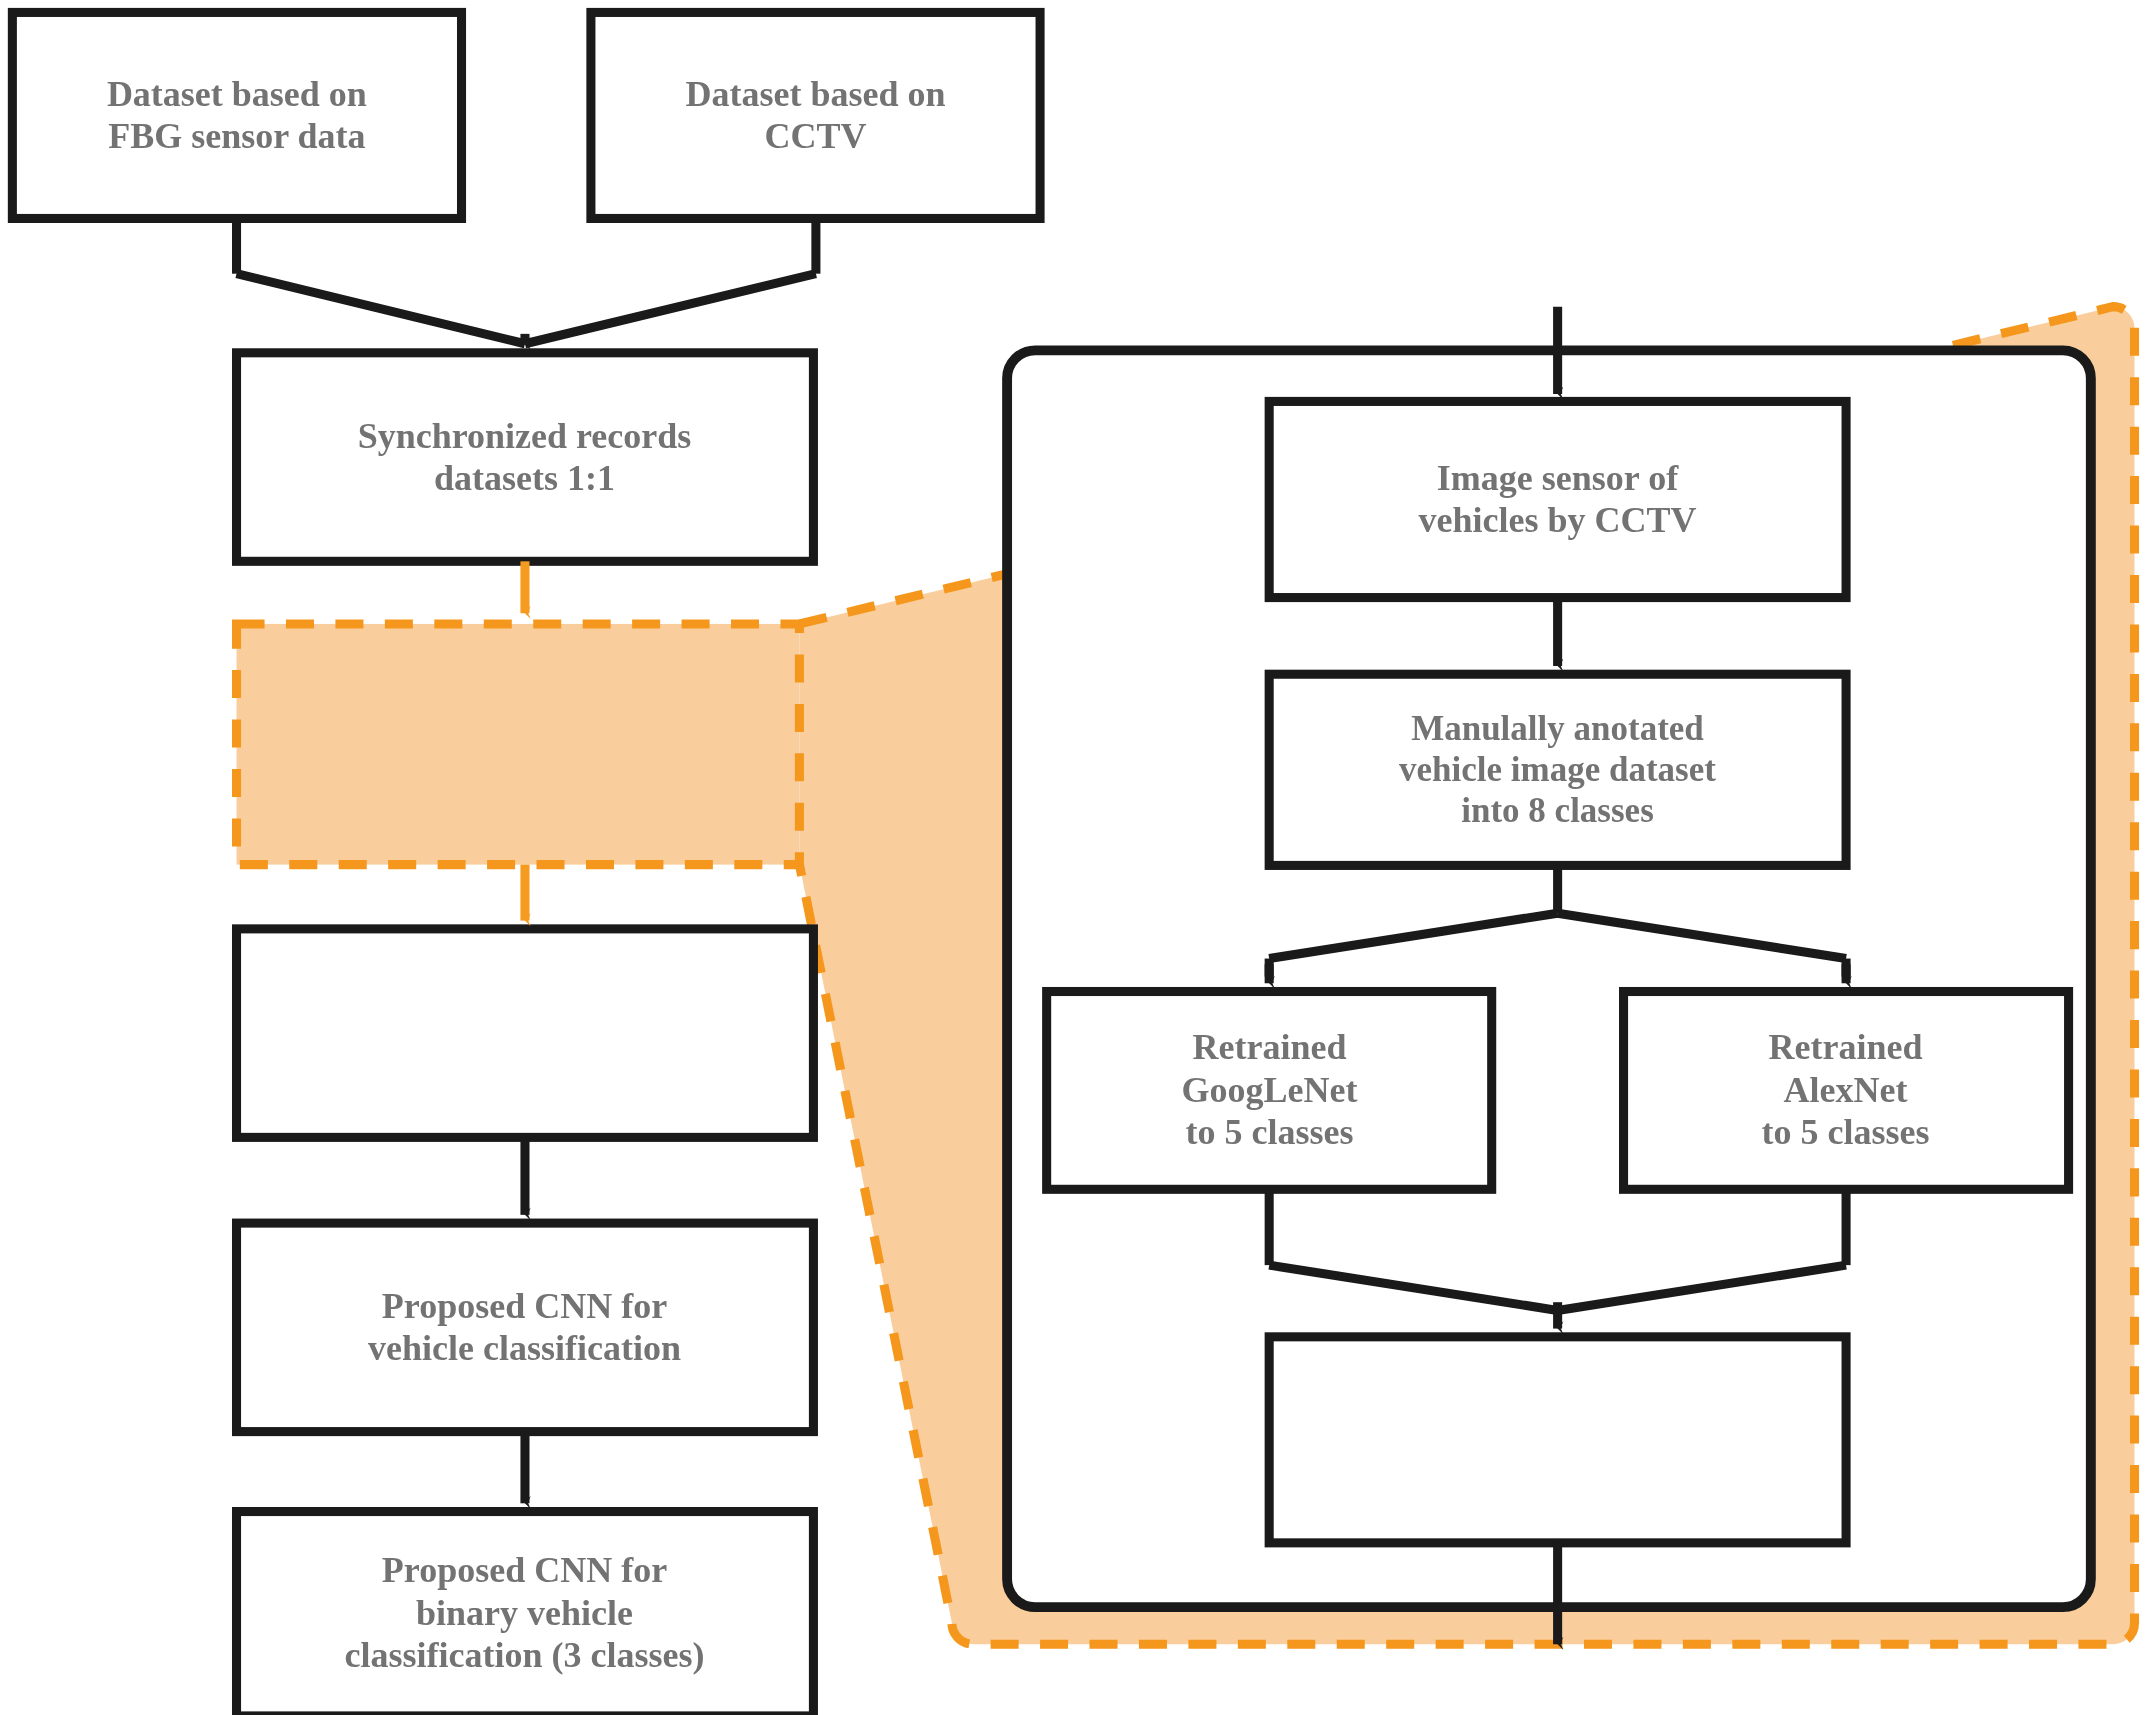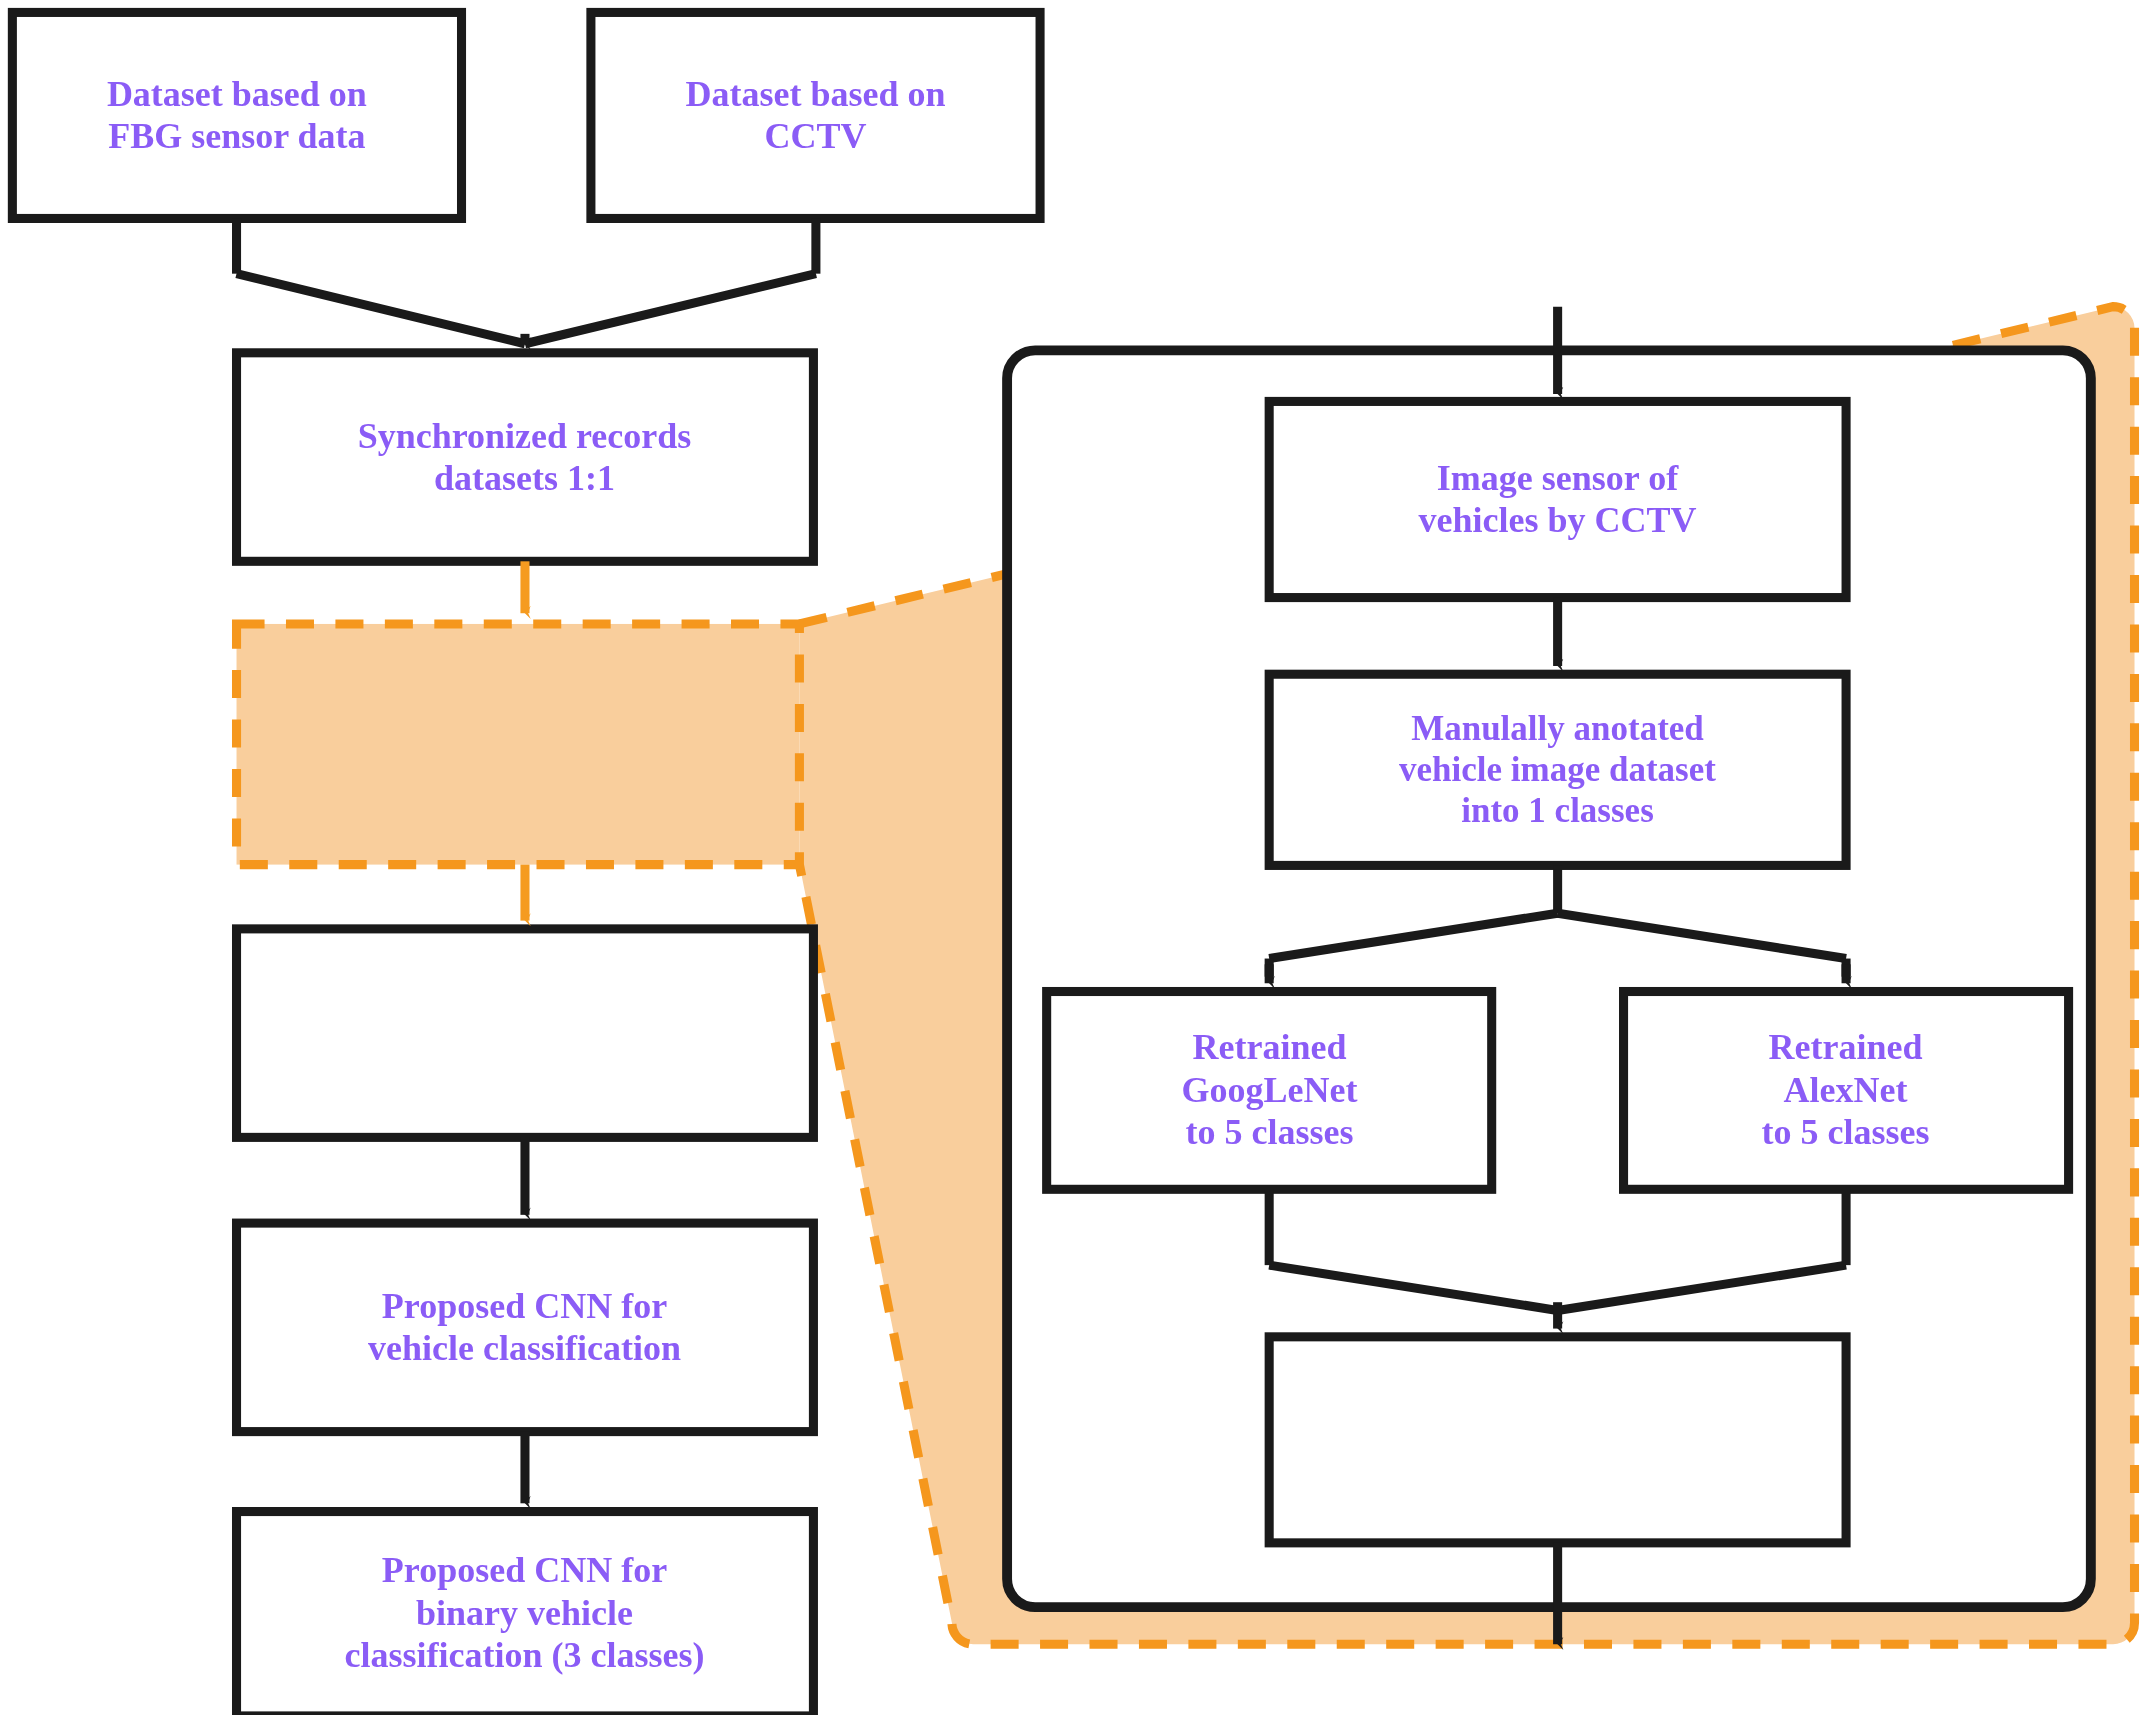--- a/index.html
+++ b/index.html
@@ -23,21 +23,21 @@
     overflow: visible;
   }
   .node-text {
     position: absolute;
     display: flex;
     align-items: center;
     justify-content: center;
     text-align: center;
     font-family: "Liberation Serif", "DejaVu Serif", serif;
     font-weight: bold;
-    color: #8b5cf6;
+    color: #737373;
     line-height: 1.18;
     box-sizing: border-box;
     padding: 1.6px 8.2px;
     white-space: pre-line;
     pointer-events: auto;
   }
   .fs-44 { font-size: 36px; }
   .fs-43 { font-size: 35px; }
 </style>
 </head>
@@ -156,21 +156,21 @@
 
   <div class="node-text fs-44" style="left:236px; top:1511px; width:577px; height:204px;">Proposed CNN for
 binary vehicle
 classification (3 classes)</div>
 
   <div class="node-text fs-44" style="left:1269px; top:401px;  width:577px; height:196px;">Image sensor of
 vehicles by CCTV</div>
 
   <div class="node-text fs-43" style="left:1269px; top:674px;  width:577px; height:191px;">Manulally anotated
 vehicle image dataset
-into 1 classes</div>
+into 8 classes</div>
 
   <div class="node-text fs-44" style="left:1047px; top:991px; width:445px; height:198px;">Retrained
 GoogLeNet
 to 5 classes</div>
 
   <div class="node-text fs-44" style="left:1623px; top:991px; width:445px; height:198px;">Retrained
 AlexNet
 to 5 classes</div>
 
 

